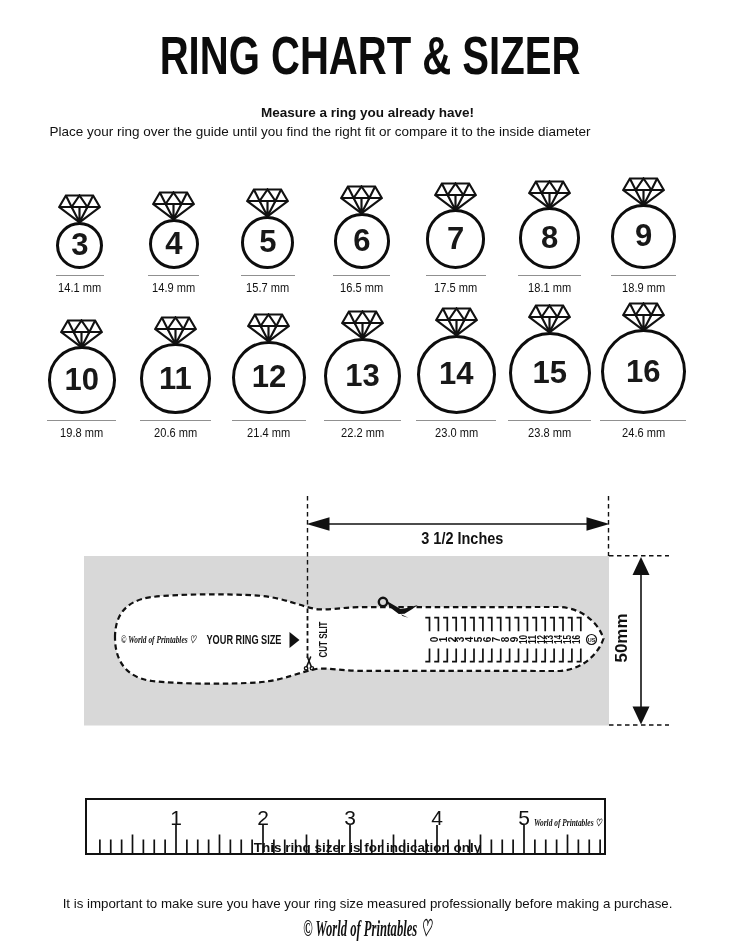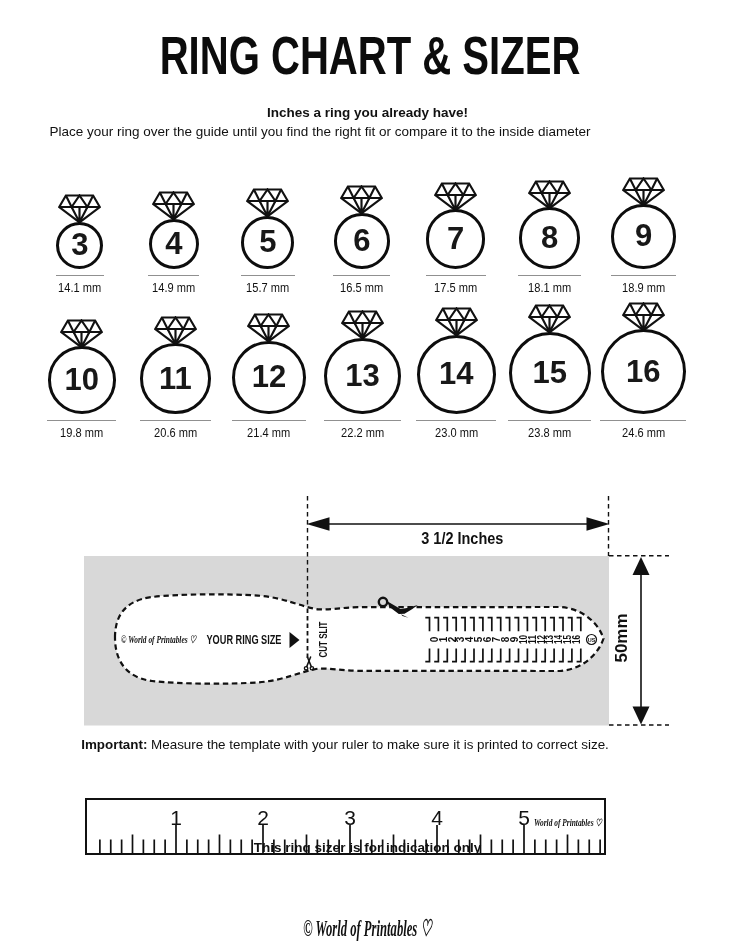--- a/index.html
+++ b/index.html
@@ -36,21 +36,21 @@
 .note2 { position:absolute; top:896px; width:735px; text-align:center; font-size:13.3px; }
 .logo { position:absolute; top:915px; width:735px; text-align:center;
   font-family:"Liberation Serif", serif; font-style:italic; font-weight:700;
   font-size:23px; transform:scaleX(0.55); transform-origin:50% 50%; }
 svg.tplsvg { position:absolute; left:60px; top:480px; }
 svg.rulsvg { position:absolute; left:85px; top:798px; }
 </style></head>
 <body>
 <div class="page">
 <h1>RING CHART &amp; SIZER</h1>
-<div class="sub1">Inches a ring you already have!</div>
+<div class="sub1">Measure a ring you already have!</div>
 <div class="sub2">Place your ring over the guide until you find the right fit or compare it to the inside diameter</div>
 <div class="row" id="row1">
       <div class="cell">
         <svg class="dia" width="43" height="30" viewBox="0 0 43 30">
 <g fill="none" stroke="#111" stroke-width="2.15" stroke-linejoin="miter">
 <path d="M7.9,1.5 L35.1,1.5 L41.8,13 L21.5,28.3 L1.2,13 Z"></path>
 <path d="M1.2,13 L41.8,13"></path>
 <path d="M7.9,1.5 L13.6,13 L21.5,1.5 L29.4,13 L35.1,1.5"></path>
 <path d="M13.6,13 L21.5,28.3 M21.5,13 L21.5,28.3 M29.4,13 L21.5,28.3"></path>
 </g>
@@ -276,25 +276,25 @@
 <circle cx="323" cy="124.5" r="4.2" fill="none" stroke="#111" stroke-width="2.4"></circle>
 <path d="M326.8,123.5 L340.5,131.4 L347,130.6 L357.8,127.4 L352,131.8 L344.5,136.2 L338.8,136.6 L329.5,129.6 Z" fill="#111"></path>
 <path d="M341,136.8 L348.5,140.2 L342.5,138.6 Z" fill="#111"></path>
 </g>
 <g transform="translate(244.5,190) rotate(-90) scale(0.5)" stroke="#111" fill="none">
 <circle cx="3.5" cy="3.2" r="3.4" stroke-width="2.6"></circle>
 <circle cx="3.5" cy="14.8" r="3.4" stroke-width="2.6"></circle>
 <path d="M6.8,4.4 L26,12.2 M6.8,13.6 L26,5.8" stroke-width="3" stroke-linecap="round"></path>
 </g>
 </svg>
-<div class="important"><b>Important:</b> Measure the template with your ruler to make sure it is printed to correct size.</div>
 <svg class="rulsvg" width="521" height="58" viewBox="0 0 521 58">
 <rect x="1" y="1" width="519" height="55" fill="#fff" stroke="#111" stroke-width="2"></rect>
 <path d="M14.88,41.5 V55 M25.75,41.5 V55 M36.62,41.5 V55 M47.50,36.5 V55 M58.38,41.5 V55 M69.25,41.5 V55 M80.12,41.5 V55 M91.00,27.0 V55 M101.88,41.5 V55 M112.75,41.5 V55 M123.62,41.5 V55 M134.50,36.5 V55 M145.38,41.5 V55 M156.25,41.5 V55 M167.12,41.5 V55 M178.00,27.0 V55 M188.88,41.5 V55 M199.75,41.5 V55 M210.62,41.5 V55 M221.50,36.5 V55 M232.38,41.5 V55 M243.25,41.5 V55 M254.12,41.5 V55 M265.00,27.0 V55 M275.88,41.5 V55 M286.75,41.5 V55 M297.62,41.5 V55 M308.50,36.5 V55 M319.38,41.5 V55 M330.25,41.5 V55 M341.12,41.5 V55 M352.00,27.0 V55 M362.88,41.5 V55 M373.75,41.5 V55 M384.62,41.5 V55 M395.50,36.5 V55 M406.38,41.5 V55 M417.25,41.5 V55 M428.12,41.5 V55 M439.00,27.0 V55 M449.88,41.5 V55 M460.75,41.5 V55 M471.62,41.5 V55 M482.50,36.5 V55 M493.38,41.5 V55 M504.25,41.5 V55 M515.12,41.5 V55" stroke="#111" stroke-width="1.7" fill="none"></path>
 <text x="91" y="27" font-size="21" text-anchor="middle" fill="#111">1</text>
 <text x="178" y="27" font-size="21" text-anchor="middle" fill="#111">2</text>
 <text x="265" y="27" font-size="21" text-anchor="middle" fill="#111">3</text>
 <text x="352" y="27" font-size="21" text-anchor="middle" fill="#111">4</text>
 <text x="439" y="27" font-size="21" text-anchor="middle" fill="#111">5</text>
 <text x="449" y="28" class="script" font-size="10" textLength="68" lengthAdjust="spacingAndGlyphs">World of Printables ♡</text>
 </svg>
 <div class="note1">This ring sizer is for indication only</div>
+<div class="note2">It is important to make sure you have your ring size measured professionally before making a purchase.</div>
 <div class="logo">© World of Printables ♡</div>
 </div>
 </body></html>

